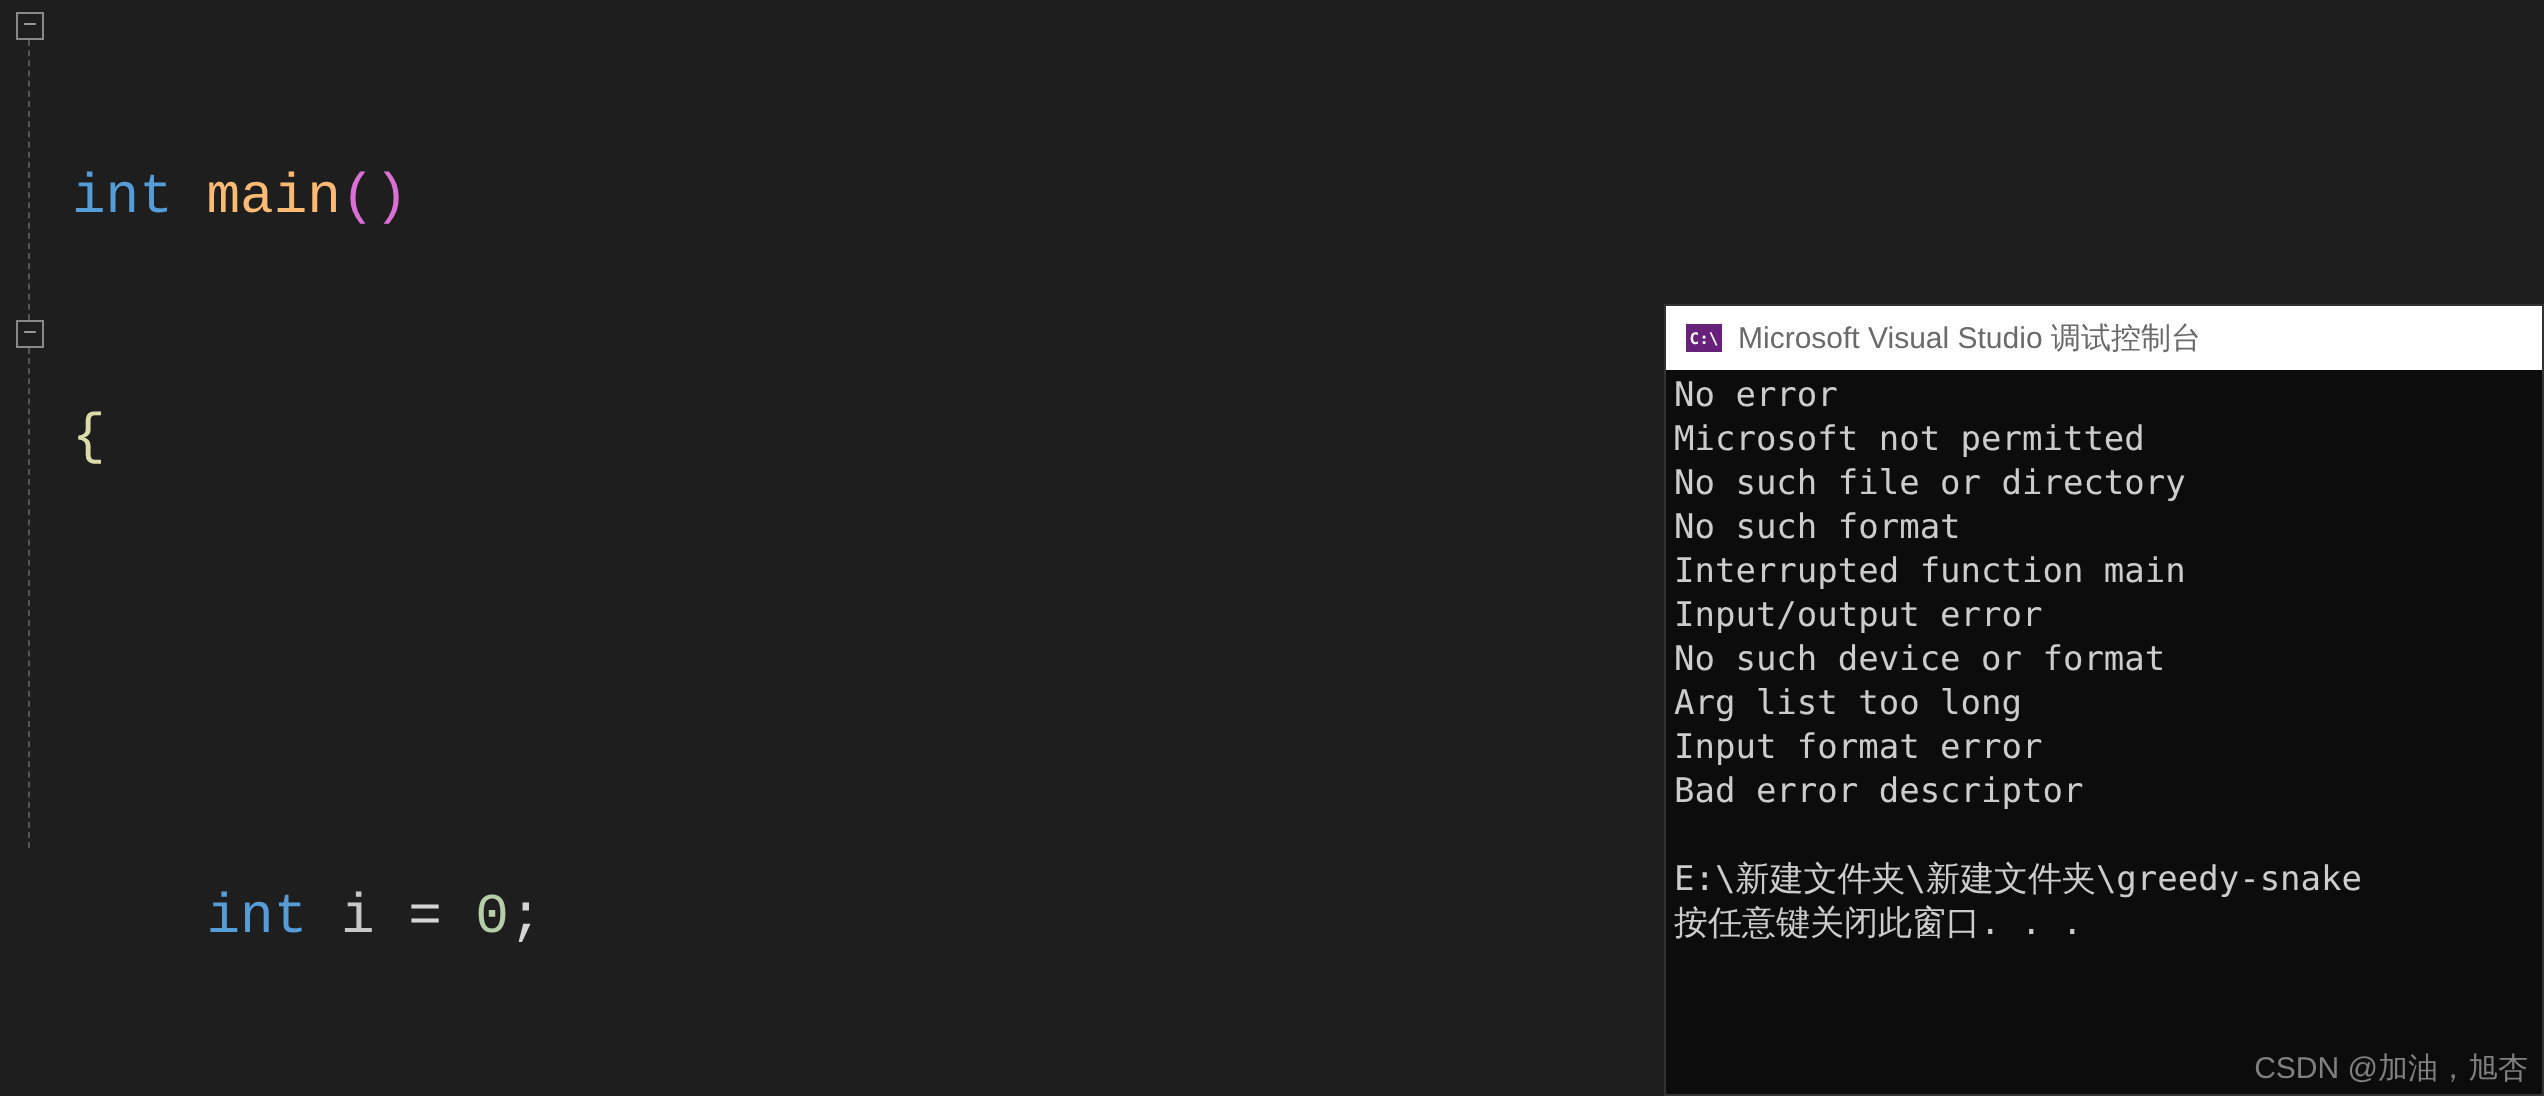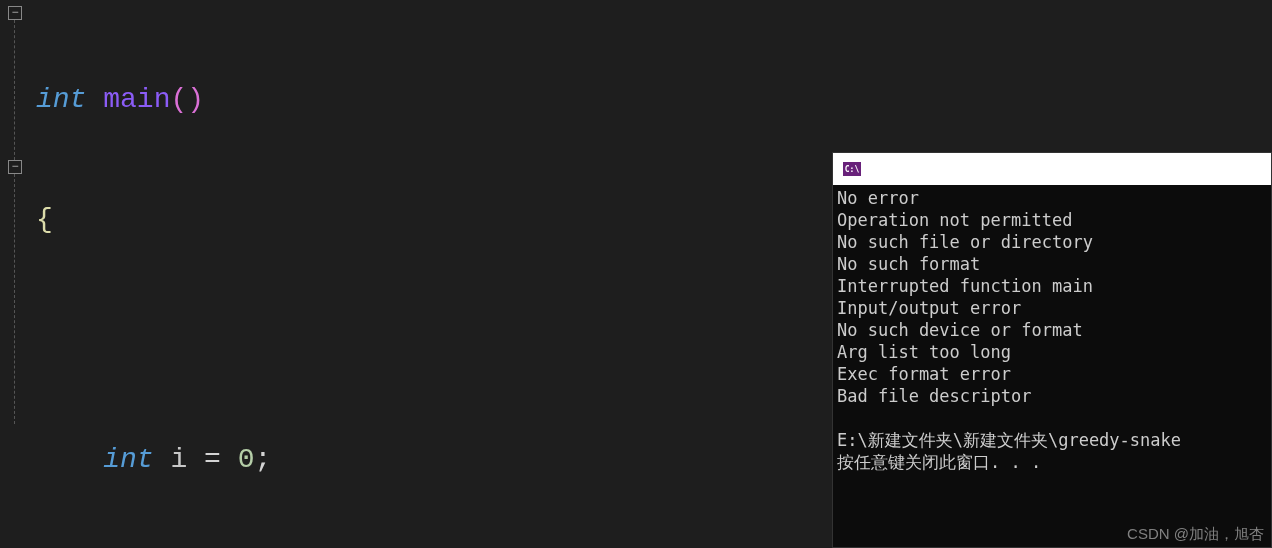--- a/index.html
+++ b/index.html
@@ -50,22 +50,22 @@
     }
     .code-area {
       position: absolute;
       left: 36px;
       top: 0px;
       font-size: 28px;
       line-height: 40px;
       white-space: pre;
     }
     .code-line { height: 40px; line-height: 40px; }
-    .kw { color: #569cd6; font-style: italic; }
-    .fn { color: #8b5cf6; }
+    .kw { color: #569cd6; }
+    .fn { color: #fdba74; }
     .iden { color: #c8c8c8; }
     .op { color: #d4d4d4; }
     .punct { color: #d4d4d4; }
     .brace { color: #dcdcaa; }
     .paren-outer { color: #da70d6; }
     .num { color: #b5cea8; }
 
     .console {
       position: absolute;
       left: 832px;
@@ -136,29 +136,30 @@
     
     
     
     
   </div>
 </div>
 
 <div class="console">
   <div class="console-title">
     <div class="console-icon">C:\</div>
+    <span>Microsoft Visual Studio 调试控制台</span>
   </div>
   <div class="console-body"><span>No error</span>
-<span>Operation not permitted</span>
+<span>Microsoft not permitted</span>
 <span>No such file or directory</span>
 <span>No such format</span>
 <span>Interrupted function main</span>
 <span>Input/output error</span>
 <span>No such device or format</span>
 <span>Arg list too long</span>
-<span>Exec format error</span>
-<span>Bad file descriptor</span>
+<span>Input format error</span>
+<span>Bad error descriptor</span>
 <span></span>
 <span>E:\新建文件夹\新建文件夹\greedy-snake</span>
 <span>按任意键关闭此窗口. . .</span></div>
 </div>
 
 <div class="watermark">CSDN @加油，旭杏</div>
 
 </body></html>

